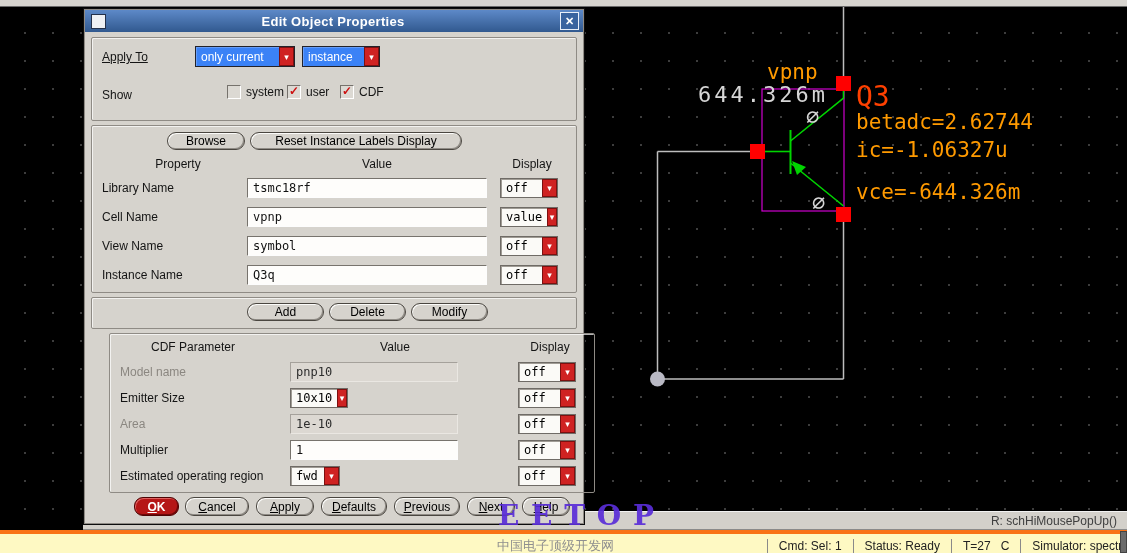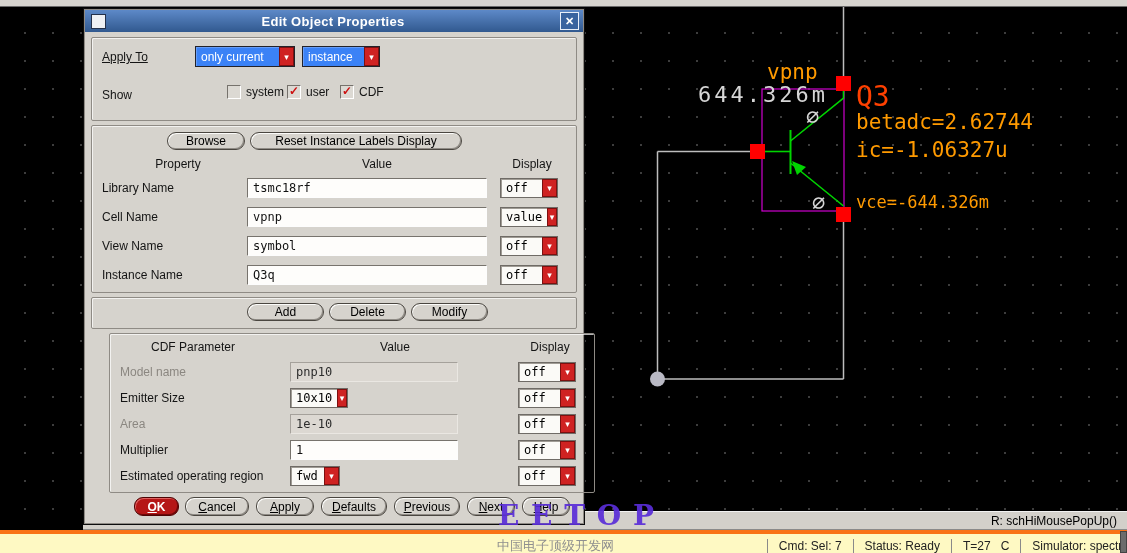--- a/index.html
+++ b/index.html
@@ -14,21 +14,21 @@
              background-size:28px 28px;background-position:11px 13px;z-index:1;}
   .sch-svg{position:absolute;left:0;top:0;z-index:2;}
   .slabel{position:absolute;font-family:"DejaVu Sans Mono",monospace;z-index:3;white-space:pre;}
   .lab-orange{color:#ff9a00;}
   .lab-red{color:#ff4000;}
   .lab-gray{color:#d6d6d6;}
 
   
   .statusline1{position:absolute;left:83px;top:511px;width:1044px;height:19px;background:#d3d0ca;
                border-top:1px solid #f2f2f2;border-bottom:1px solid #8a8a8a;z-index:5;
-               font-size:12px;color:#000000;line-height:19px;text-align:right;padding-right:10px;box-sizing:border-box;}
+               font-size:12px;color:#404040;line-height:19px;text-align:right;padding-right:10px;box-sizing:border-box;}
   .statusbar2{position:absolute;left:0;top:530px;width:1127px;height:23px;background:#fef9c3;
               border-top:4px solid #f97316;z-index:6;padding-left:28px;}
   .site-text{position:absolute;left:497px;top:3px;font-size:13px;color:#8f8f8f;}
   .sb-fields{position:absolute;right:14px;top:0;height:100%;display:flex;align-items:center;
              font-size:12px;color:#222;border-right:1px solid #8a8a8a;}
   .sb-field{border-left:1px solid #8a8a8a;padding:0 11px;white-space:pre;}
   .grip{position:absolute;right:0;top:531px;width:7px;height:22px;background:#6b6b6b;
         border:1px solid #444;z-index:7;box-sizing:border-box;}
   .watermark{position:absolute;left:498px;top:499px;z-index:30;font-family:"DejaVu Serif",serif;
              font-weight:bold;font-size:28px;letter-spacing:1px;color:#5a2ed8;opacity:.92;white-space:pre;}
@@ -103,32 +103,32 @@
     <rect x="836" y="76" width="15" height="15" fill="#ff0000"></rect>
     <rect x="750" y="144" width="15" height="15" fill="#ff0000"></rect>
     <rect x="836" y="207" width="15" height="15" fill="#ff0000"></rect>
   </svg>
 
   <div class="slabel lab-orange" style="left:767px;top:60px;font-size:21px;">vpnp</div>
   <div class="slabel lab-gray" style="left:698px;top:82px;font-size:22px;letter-spacing:3px;">644.326m</div>
   <div class="slabel lab-red" style="left:856px;top:80px;font-size:28px;">Q3</div>
   <div class="slabel lab-orange" style="left:856px;top:110px;font-size:21px;">betadc=2.62744</div>
   <div class="slabel lab-orange" style="left:856px;top:138px;font-size:21px;">ic=-1.06327u</div>
-  <div class="slabel lab-orange" style="left:856px;top:192px;font-size:17px;">vce=-644.326m</div>
+  <div class="slabel lab-orange" style="left:856px;top:180px;font-size:21px;">vce=-644.326m</div>
   <div class="slabel lab-gray" style="left:806px;top:104px;font-size:22px;">∅</div>
   <div class="slabel lab-gray" style="left:812px;top:190px;font-size:22px;">∅</div>
 
   <div class="statusline1">
     <span>R: schHiMousePopUp()</span>
   </div>
 
   <div class="statusbar2">
     <span class="site-text">中国电子顶级开发网</span>
     <div class="sb-fields">
-      <span class="sb-field">Cmd: Sel: 7</span>
+      <span class="sb-field">Cmd: Sel: 1</span>
       <span class="sb-field">Status: Ready</span>
       <span class="sb-field">T=27   C</span>
       <span class="sb-field">Simulator: spectre</span>
     </div>
   </div>
   <div class="grip"></div>
 
   <div class="watermark">E E T O P</div>
 
   <div class="dialog">

